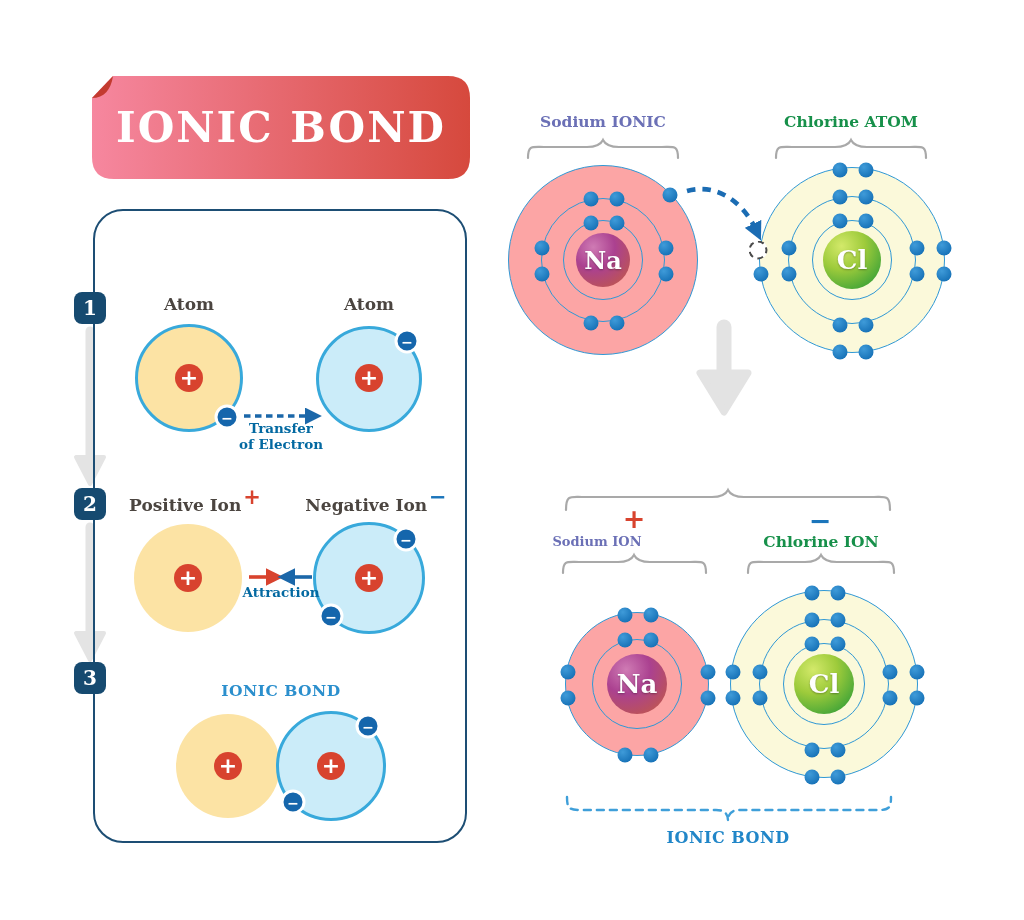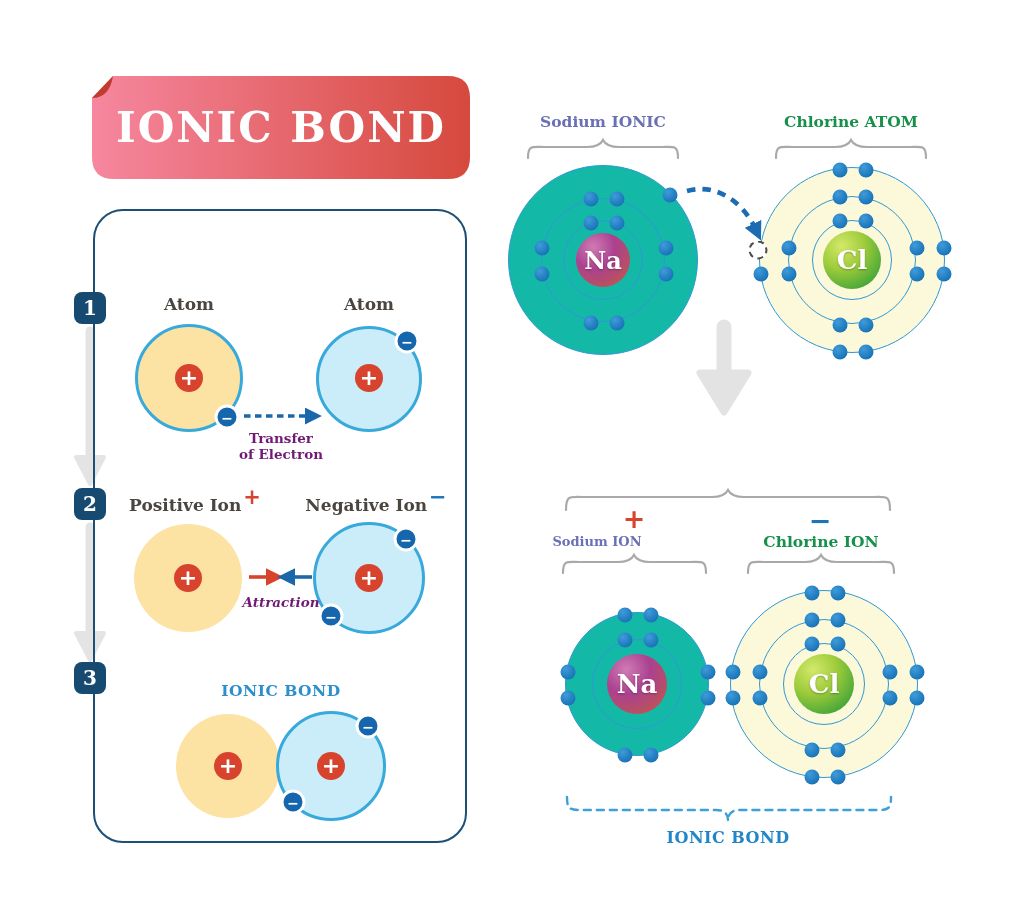--- a/index.html
+++ b/index.html
@@ -1,21 +1,21 @@
 <!DOCTYPE html>
 <html><head>
 <meta charset="utf-8">
 <style>
   html,body{margin:0;padding:0;background:#fff;}
   .canvas{position:relative;width:1024px;height:920px;background:#fff;overflow:hidden;
           font-family:"DejaVu Serif",serif;}
   .deco{position:absolute;left:0;top:0;}
   .lbl{position:absolute;transform:translate(-50%,-50%);font-weight:bold;white-space:nowrap;line-height:1.15;}
   .dark{color:#4b4540;}
-  .blue{color:#701a75;margin-top:10px;}
+  .blue{color:#0369a1;}
   .skyblue{color:#2b8fcd;}
   .peri{color:#6b70b6;}
   .green{color:#17904a;}
   .redtx{color:#d8432e;}
   .bluetx{color:#1b75bb;}
   .title{position:absolute;left:92px;top:76px;width:378px;height:103px;display:flex;
          align-items:center;justify-content:center;color:#fff;font-size:42px;font-weight:bold;
          letter-spacing:2px;}
   .panel{position:absolute;left:93px;top:209px;width:374px;height:634px;border:2.5px solid #1d4e74;
          border-radius:30px;box-sizing:border-box;}
@@ -28,21 +28,21 @@
   .core{position:absolute;transform:translate(-50%,-50%);width:28px;height:28px;border-radius:50%;
         background:#d8432e;color:#fff;display:flex;align-items:center;justify-content:center;
         font-size:22px;font-weight:bold;font-family:"DejaVu Sans",sans-serif;line-height:1;}
   .minus-badge{position:absolute;transform:translate(-50%,-50%);width:19px;height:19px;border-radius:50%;
         background:#1566ac;border:3px solid #fff;color:#fff;display:flex;align-items:center;
         justify-content:center;font-size:14px;font-weight:bold;font-family:"DejaVu Sans",sans-serif;
         line-height:1;box-sizing:content-box;}
   .orbit{position:absolute;border-radius:50%;border:1.7px solid #2f98d5;box-sizing:border-box;}
   .shell{position:absolute;left:50%;top:50%;transform:translate(-50%,-50%);border:1.7px solid #2f98d5;
          border-radius:50%;box-sizing:border-box;}
-  .pink-bg{background:#14b8a6;}
+  .pink-bg{background:#fca5a5;}
   .yellow-bg{background:#fbf9da;}
   .e{position:absolute;width:15px;height:15px;border-radius:50%;transform:translate(-50%,-50%);
      background:radial-gradient(circle at 35% 30%,#3f9bd9 0%,#1873b8 75%);}
   .nucleus{position:absolute;left:50%;top:50%;transform:translate(-50%,-50%);border-radius:50%;
      display:flex;align-items:center;justify-content:center;color:#fff;font-weight:bold;
      text-shadow:0 1px 2px rgba(0,0,0,.3);}
   .na-nuc{background:radial-gradient(circle at 32% 26%,#cf7bb4 0%,#ab4190 40%,#b84f63 72%,#cb5f41 100%);}
   .cl-nuc{background:radial-gradient(circle at 32% 26%,#d3e96a 0%,#9ecb3b 40%,#4aa838 78%,#2f9434 100%);}
   .vacancy{position:absolute;width:19px;height:19px;border:2px dashed #4a4a4a;border-radius:50%;
      background:#fff;box-sizing:border-box;transform:translate(-50%,-50%);}
@@ -123,21 +123,21 @@
   </div>
   <div class="lbl dark" style="left:376px;top:504px;font-size:17px;">
     <span>Negative Ion</span><span class="sup bluetx">−</span>
   </div>
   <div class="simple-atom y-fill" style="left:134px;top:524px;width:108px;height:108px;"></div>
   <div class="simple-atom b-fill" style="left:313px;top:522px;width:112px;height:112px;"></div>
   <div class="core" style="left:188px;top:578px;">+</div>
   <div class="core" style="left:369px;top:578px;">+</div>
   <div class="minus-badge" style="left:406px;top:539px;">−</div>
   <div class="minus-badge" style="left:331px;top:616px;">−</div>
-  <div class="lbl blue" style="left:281px;top:593px;font-size:13.5px;font-style:italic;">Attraction</div>
+  <div class="lbl blue" style="left:281px;top:593px;font-size:13.5px;">Attraction</div>
 
   <div class="lbl skyblue" style="left:281px;top:691px;font-size:15.5px;letter-spacing:0.5px;">IONIC BOND</div>
   <div class="simple-atom y-fill" style="left:176px;top:714px;width:104px;height:104px;"></div>
   <div class="simple-atom b-fill" style="left:276px;top:711px;width:110px;height:110px;"></div>
   <div class="core" style="left:228px;top:766px;">+</div>
   <div class="core" style="left:331px;top:766px;">+</div>
   <div class="minus-badge" style="left:368px;top:726px;">−</div>
   <div class="minus-badge" style="left:293px;top:802px;">−</div>
 
   <div class="lbl peri" style="left:603px;top:122px;font-size:15.5px;">Sodium IONIC</div>

